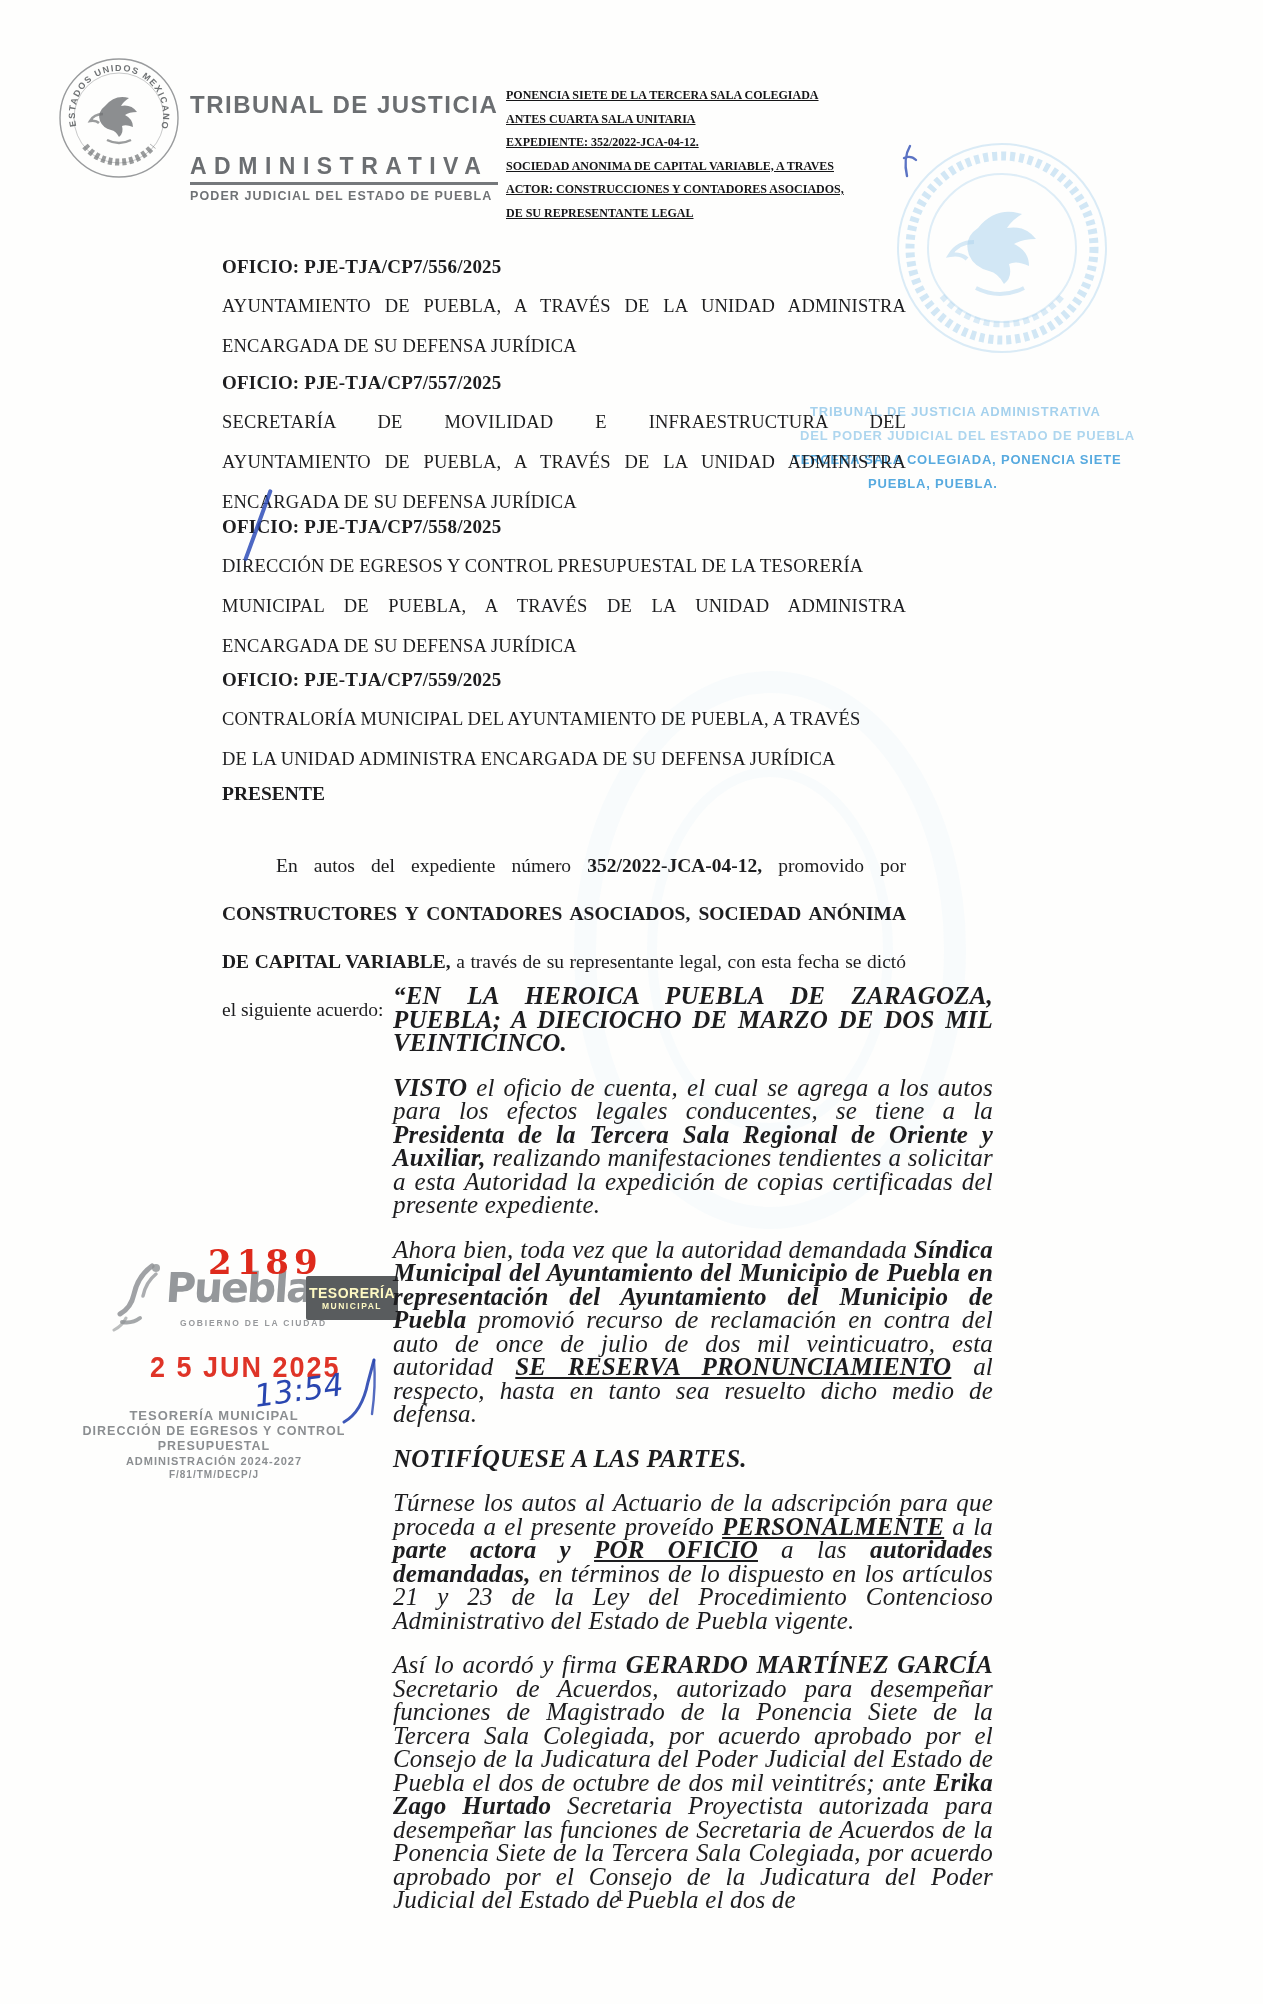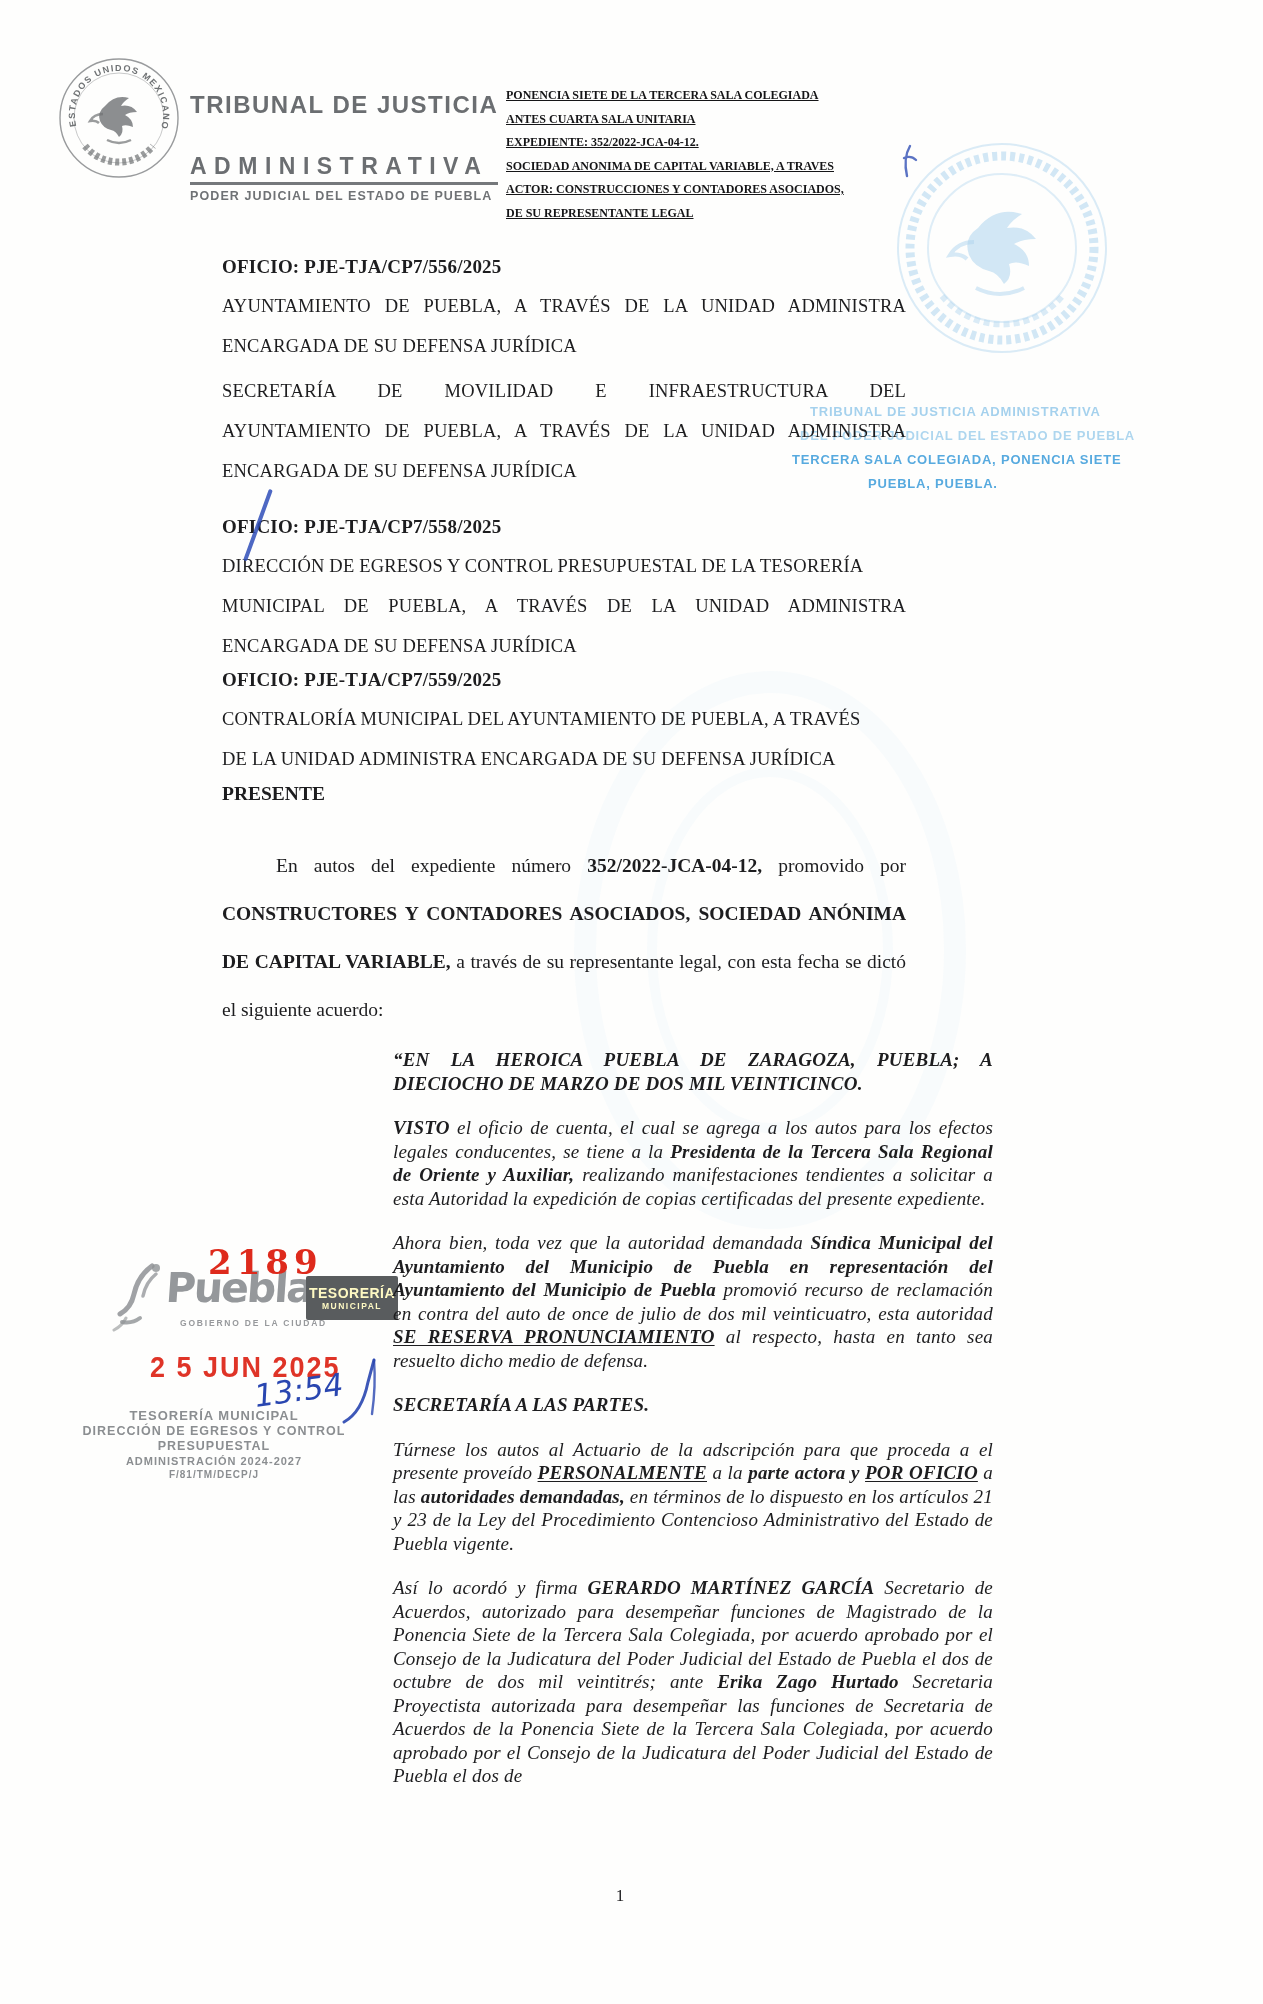--- a/index.html
+++ b/index.html
@@ -26,21 +26,21 @@
   .caps-line{font-size:18.5px;letter-spacing:.2px;margin-top:9px;}
   .stretch{text-align:justify;text-align-last:justify;}
   .presente{left:222px;top:783px;font-weight:bold;font-size:19.5px;z-index:3;}
 
   
   .intro{left:222px;top:842px;width:684px;font-size:19.5px;line-height:48px;
          text-align:justify;text-indent:54px;z-index:3;}
   .b{font-weight:bold;} .u{text-decoration:underline;text-underline-offset:2px;}
 
   
-  .quote{left:393px;top:1048px;width:600px;font-style:italic;font-size:19px;
+  .quote{left:393px;top:984px;width:600px;font-style:italic;font-size:25px;
          line-height:23.5px;text-align:justify;letter-spacing:.2px;z-index:3;}
   .quote p{margin:0 0 21px 0;}
 
   
   .bstamp{font-family:"Liberation Sans",sans-serif;font-weight:bold;font-size:13px;
           color:#4fa6de;letter-spacing:.8px;white-space:nowrap;z-index:1;}
 
   
   .folio-red{left:208px;top:1242px;font-family:"DejaVu Serif",serif;font-weight:bold;
              font-size:34px;letter-spacing:5px;color:#de2a1c;z-index:4;}
@@ -131,20 +131,21 @@
     <div class="caps-line stretch">AYUNTAMIENTO DE PUEBLA, A TRAVÉS DE LA UNIDAD ADMINISTRA</div>
     <div class="caps-line">ENCARGADA DE SU DEFENSA JURÍDICA</div>
   </div>
 
   <div class="abs bstamp" style="left:810px;top:404px;opacity:.5">TRIBUNAL DE JUSTICIA ADMINISTRATIVA</div>
   <div class="abs bstamp" style="left:800px;top:428px;opacity:.45">DEL PODER JUDICIAL DEL ESTADO DE PUEBLA</div>
   <div class="abs bstamp" style="left:792px;top:452px;opacity:.95">TERCERA SALA COLEGIADA, PONENCIA SIETE</div>
   <div class="abs bstamp" style="left:868px;top:476px;opacity:.95">PUEBLA, PUEBLA.</div>
 
   <div class="abs oficio" style="top:367px">
+    <div class="folio">OFICIO: PJE-TJA/CP7/557/2025</div>
     <div class="caps-line stretch">SECRETARÍA DE MOVILIDAD E INFRAESTRUCTURA DEL</div>
     <div class="caps-line stretch">AYUNTAMIENTO DE PUEBLA, A TRAVÉS DE LA UNIDAD ADMINISTRA</div>
     <div class="caps-line">ENCARGADA DE SU DEFENSA JURÍDICA</div>
   </div>
 
   <div class="abs pen-slash"></div>
 
   <div class="abs oficio" style="top:511px">
     <div class="folio">OFICIO: PJE-TJA/CP7/558/2025</div>
     <div class="caps-line">DIRECCIÓN DE EGRESOS Y CONTROL PRESUPUESTAL DE LA TESORERÍA</div>
@@ -164,21 +165,21 @@
     <span>En autos del expediente número </span><span class="b">352/2022-JCA-04-12,</span><span> promovido por </span><span class="b">CONSTRUCTORES Y CONTADORES ASOCIADOS, SOCIEDAD ANÓNIMA DE CAPITAL VARIABLE,</span><span> a través de su representante legal, con esta fecha se dictó el siguiente acuerdo:</span>
   </div>
 
   <div class="abs quote">
     <p class="b">“EN LA HEROICA PUEBLA DE ZARAGOZA, PUEBLA; A DIECIOCHO DE MARZO DE DOS MIL VEINTICINCO.</p>
 
     <p><span class="b">VISTO</span><span> el oficio de cuenta, el cual se agrega a los autos para los efectos legales conducentes, se tiene a la </span><span class="b">Presidenta de la Tercera Sala Regional de Oriente y Auxiliar,</span><span> realizando manifestaciones tendientes a solicitar a esta Autoridad la expedición de copias certificadas del presente expediente.</span></p>
 
     <p><span>Ahora bien, toda vez que la autoridad demandada </span><span class="b">Síndica Municipal del Ayuntamiento del Municipio de Puebla en representación del Ayuntamiento del Municipio de Puebla</span><span> promovió recurso de reclamación en contra del auto de once de julio de dos mil veinticuatro, esta autoridad </span><span class="b u">SE RESERVA PRONUNCIAMIENTO</span><span> al respecto, hasta en tanto sea resuelto dicho medio de defensa.</span></p>
 
-    <p class="b">SECRETARÍA A LAS PARTES.</p>
+    <p class="b">NOTIFÍQUESE A LAS PARTES.</p>
 
     <p><span>Túrnese los autos al Actuario de la adscripción para que proceda a el presente proveído </span><span class="b u">PERSONALMENTE</span><span> a la </span><span class="b">parte actora y </span><span class="b u">POR OFICIO</span><span> a las </span><span class="b">autoridades demandadas,</span><span> en términos de lo dispuesto en los artículos 21 y 23 de la Ley del Procedimiento Contencioso Administrativo del Estado de Puebla vigente.</span></p>
 
     <p><span>Así lo acordó y firma </span><span class="b">GERARDO MARTÍNEZ GARCÍA</span><span> Secretario de Acuerdos, autorizado para desempeñar funciones de Magistrado de la Ponencia Siete de la Tercera Sala Colegiada, por acuerdo aprobado por el Consejo de la Judicatura del Poder Judicial del Estado de Puebla el dos de octubre de dos mil veintitrés; ante </span><span class="b">Erika Zago Hurtado</span><span> Secretaria Proyectista autorizada para desempeñar las funciones de Secretaria de Acuerdos de la Ponencia Siete de la Tercera Sala Colegiada, por acuerdo aprobado por el Consejo de la Judicatura del Poder Judicial del Estado de Puebla el dos de</span></p>
   </div>
 
   <div>
     <div class="abs folio-red">2189</div>
 
     <svg class="abs" style="left:112px;top:1260px" width="58" height="74" viewBox="0 0 58 74">

